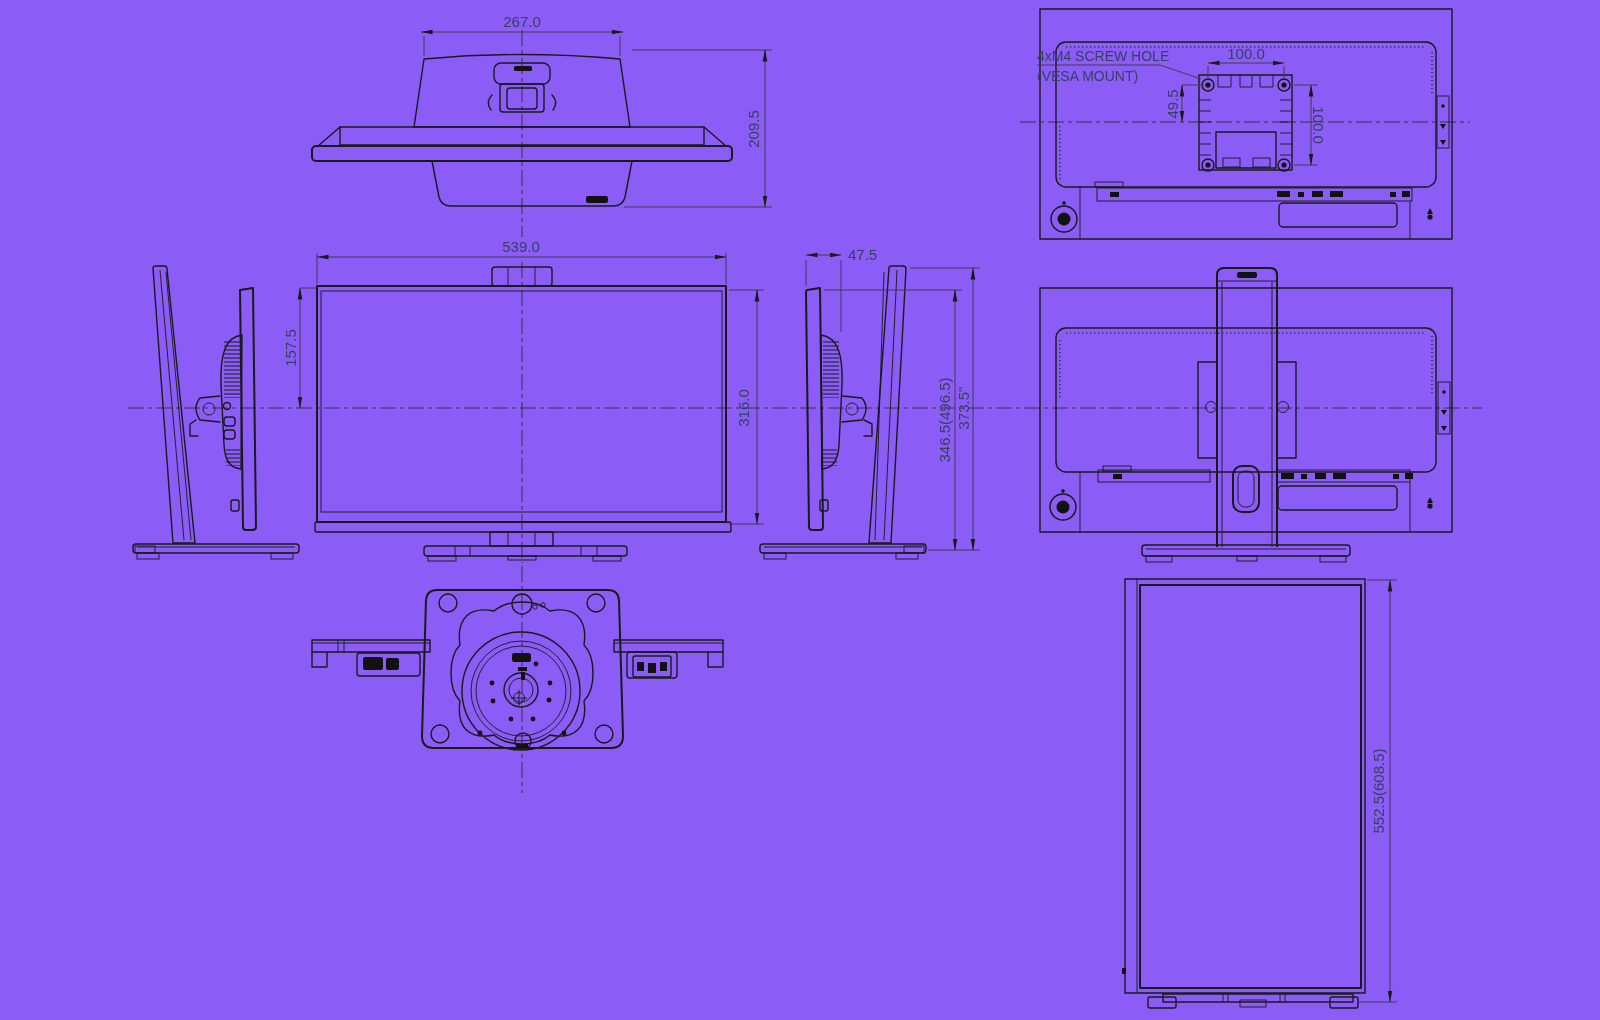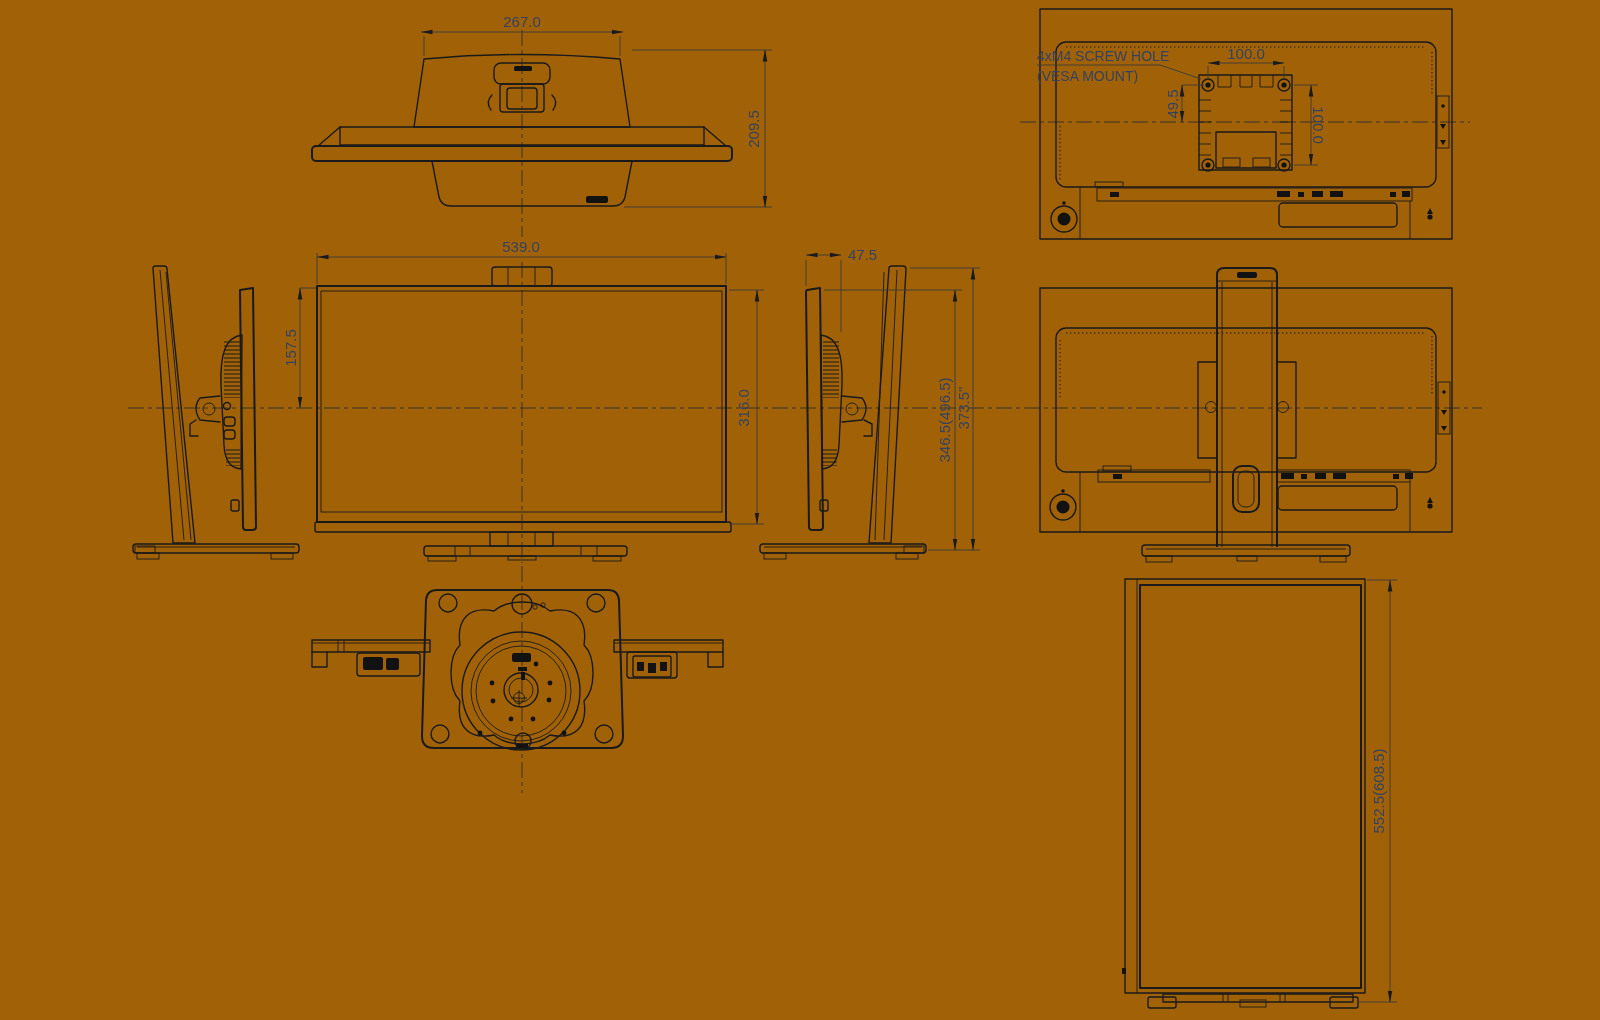--- a/index.html
+++ b/index.html
@@ -1,16 +1,16 @@
 <!DOCTYPE html>
 <html><head>
 <meta charset="utf-8">
 <style>
   html,body{margin:0;padding:0;background:#fff;}
-  .stage{position:relative;width:1600px;height:1020px;background:#a16207;overflow:hidden;}
+  .stage{position:relative;width:1600px;height:1020px;background:#8b5cf6;overflow:hidden;}
   svg{display:block;}
   .ln{stroke:#1a1a1a;fill:none;stroke-width:1.4;stroke-linecap:round;stroke-linejoin:round;}
   .ln2{stroke:#1a1a1a;fill:none;stroke-width:2;stroke-linejoin:round;}
   .thin{stroke:#1a1a1a;fill:none;stroke-width:0.9;}
   .dk{fill:#121212;stroke:none;}
   .dim{stroke:#3a3a3a;fill:none;stroke-width:0.9;}
   .cl{stroke:#2e2e2e;fill:none;stroke-width:0.9;stroke-dasharray:16 4 4 4;}
   .dots{stroke:#1a1a1a;fill:none;stroke-width:1.1;stroke-dasharray:1.3 2.7;}
   text{font-family:"Liberation Sans","DejaVu Sans",sans-serif;fill:#35425f;}
   .t15{font-size:15px;}

